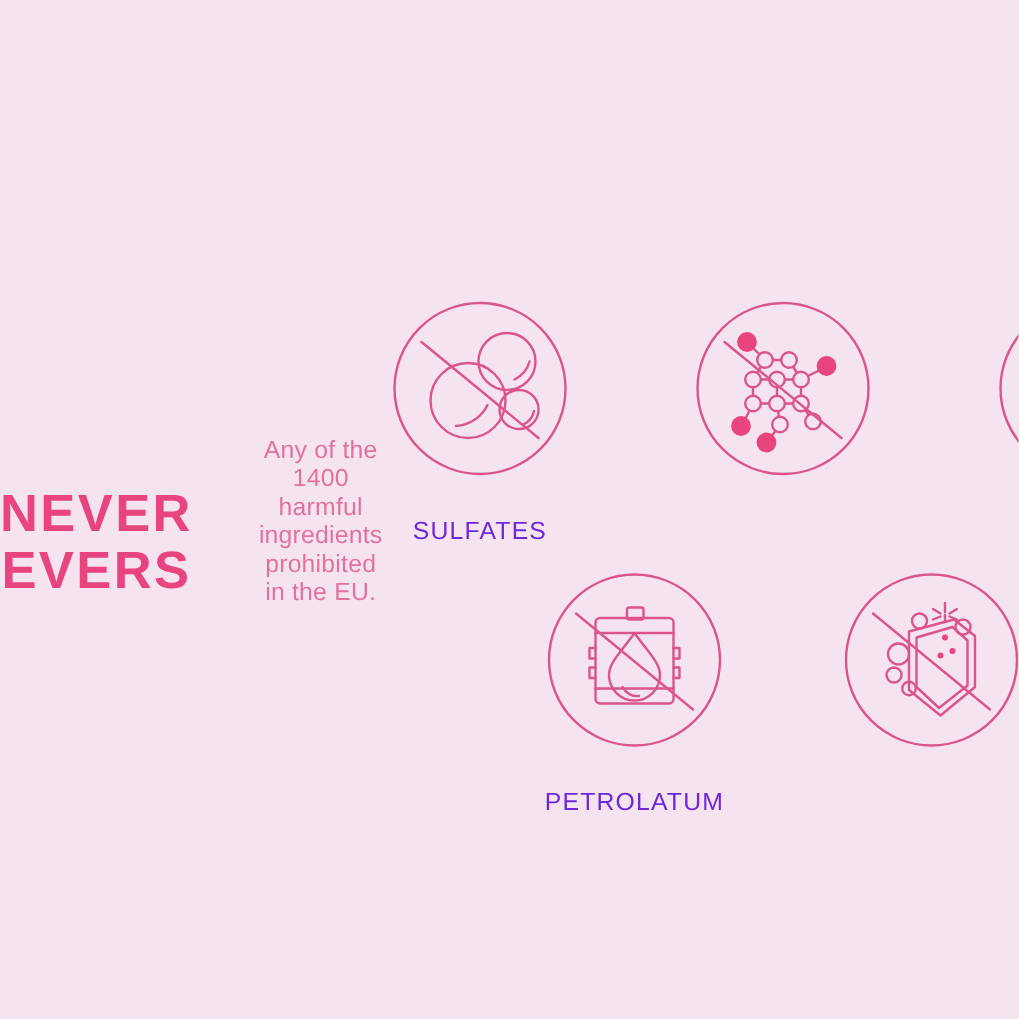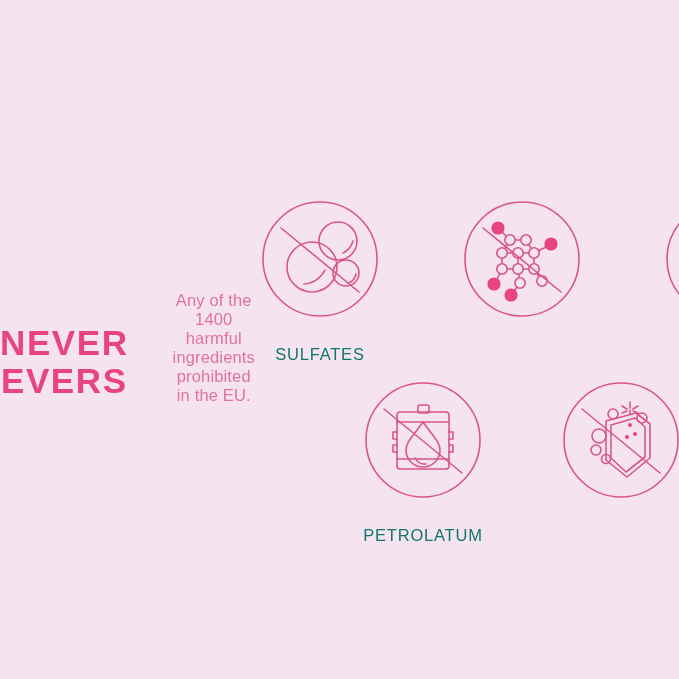--- a/index.html
+++ b/index.html
@@ -66,21 +66,21 @@
   }
   .icon-wrap svg {
     display: block;
     width: 120px;
     height: 120px;
   }
   .label {
     margin-top: 24px;
     font-size: 16.5px;
     letter-spacing: 0.8px;
-    color: #0f766e;
+    color: #6d28d9;
     text-align: center;
     line-height: 1.35;
     white-space: pre-line;
   }
   .ring, .slash, .art {
     fill: none;
     stroke: #d9558a;
     stroke-width: 1.6;
     stroke-linecap: round;
     stroke-linejoin: round;

